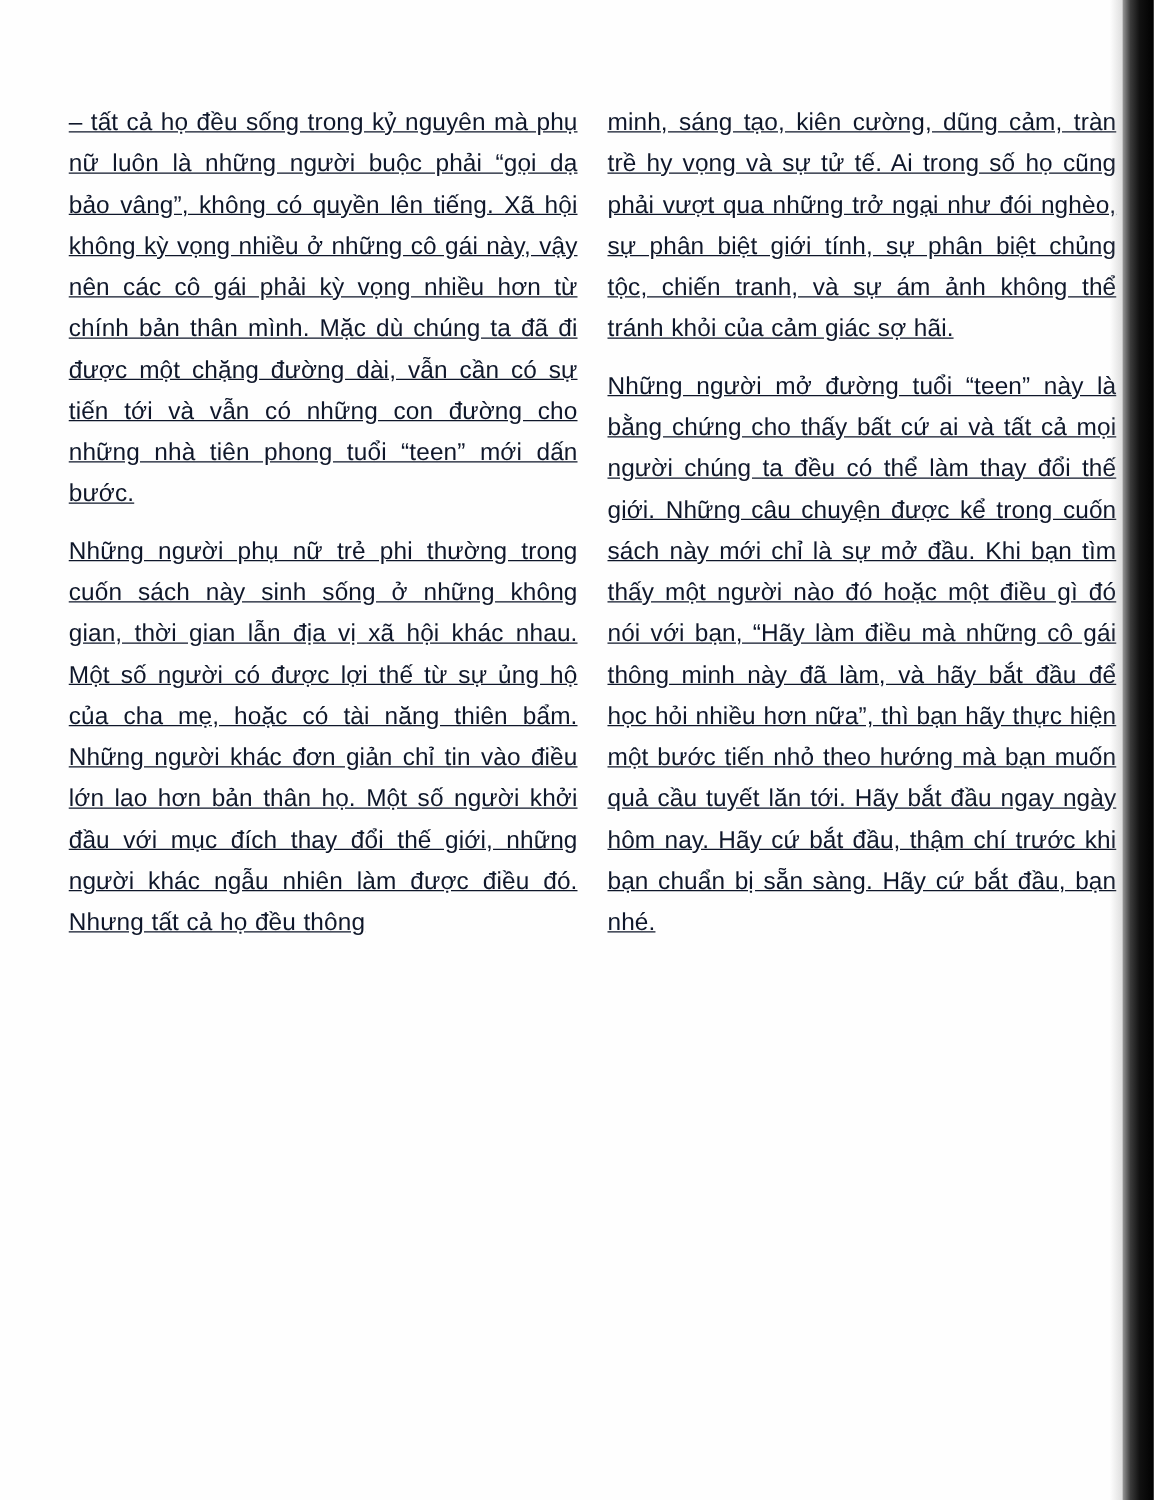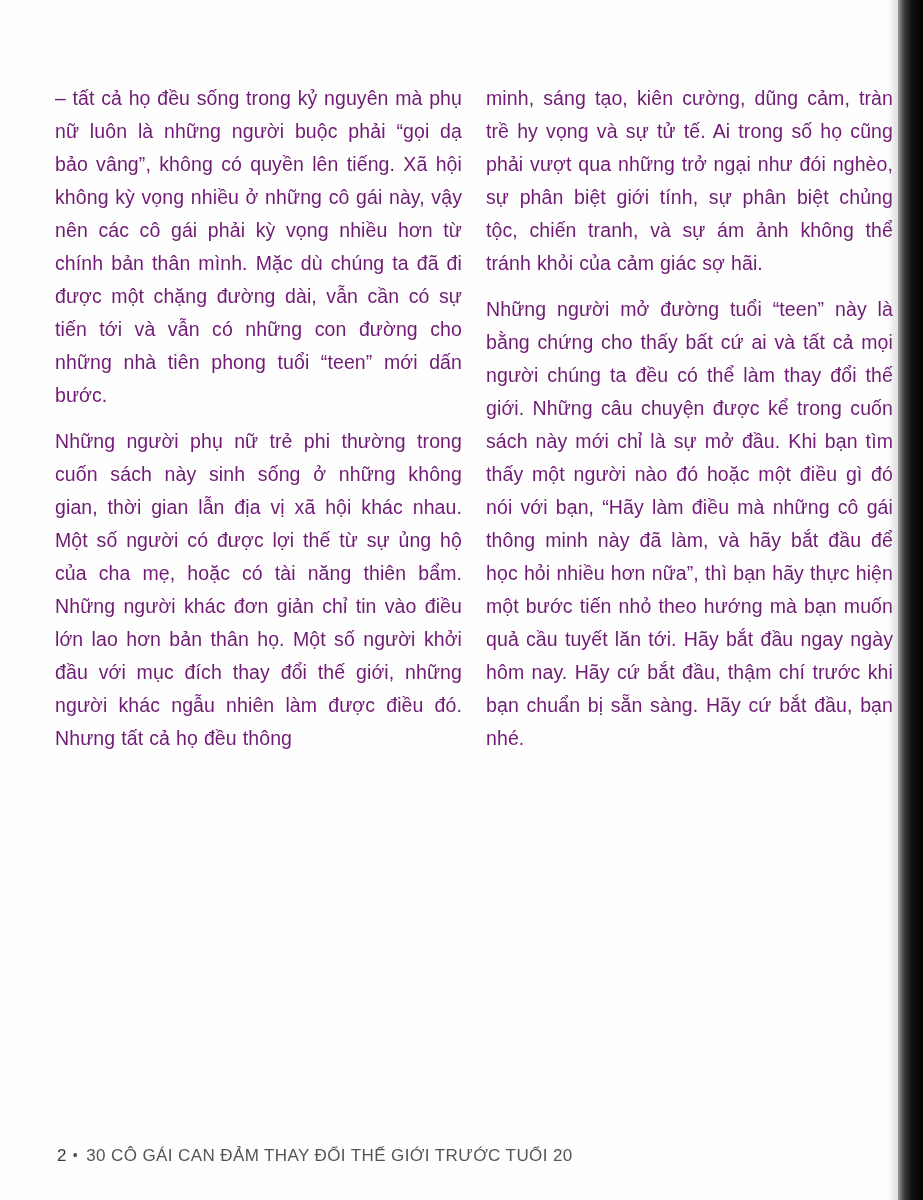--- a/index.html
+++ b/index.html
@@ -28,24 +28,25 @@
     gap: 24px;
   }
   .column {
     flex: 1;
     min-width: 0;
   }
   .column p {
     margin: 0 0 13px 0;
     font-size: 19.5px;
     line-height: 33px;
-    color: #701a75;
+    color: #0f172a;
     text-align: justify;
     letter-spacing: 0.1px;
     word-spacing: 0.5px;
+    text-decoration: underline;
   }
   .column p:last-child {
     margin-bottom: 0;
   }
   .footer {
     position: absolute;
     left: 57px;
     top: 1146px;
     font-size: 17px;
     color: #4d4d4d;
@@ -92,20 +93,17 @@
     <div class="column">
       <p>– tất cả họ đều sống trong kỷ nguyên mà phụ nữ luôn là những người buộc phải “gọi dạ bảo vâng”, không có quyền lên tiếng. Xã hội không kỳ vọng nhiều ở những cô gái này, vậy nên các cô gái phải kỳ vọng nhiều hơn từ chính bản thân mình. Mặc dù chúng ta đã đi được một chặng đường dài, vẫn cần có sự tiến tới và vẫn có những con đường cho những nhà tiên phong tuổi “teen” mới dấn bước.</p>
       <p>Những người phụ nữ trẻ phi thường trong cuốn sách này sinh sống ở những không gian, thời gian lẫn địa vị xã hội khác nhau. Một số người có được lợi thế từ sự ủng hộ của cha mẹ, hoặc có tài năng thiên bẩm. Những người khác đơn giản chỉ tin vào điều lớn lao hơn bản thân họ. Một số người khởi đầu với mục đích thay đổi thế giới, những người khác ngẫu nhiên làm được điều đó. Nhưng tất cả họ đều thông</p>
     </div>
     <div class="column">
       <p>minh, sáng tạo, kiên cường, dũng cảm, tràn trề hy vọng và sự tử tế. Ai trong số họ cũng phải vượt qua những trở ngại như đói nghèo, sự phân biệt giới tính, sự phân biệt chủng tộc, chiến tranh, và sự ám ảnh không thể tránh khỏi của cảm giác sợ hãi.</p>
       <p>Những người mở đường tuổi “teen” này là bằng chứng cho thấy bất cứ ai và tất cả mọi người chúng ta đều có thể làm thay đổi thế giới. Những câu chuyện được kể trong cuốn sách này mới chỉ là sự mở đầu. Khi bạn tìm thấy một người nào đó hoặc một điều gì đó nói với bạn, “Hãy làm điều mà những cô gái thông minh này đã làm, và hãy bắt đầu để học hỏi nhiều hơn nữa”, thì bạn hãy thực hiện một bước tiến nhỏ theo hướng mà bạn muốn quả cầu tuyết lăn tới. Hãy bắt đầu ngay ngày hôm nay. Hãy cứ bắt đầu, thậm chí trước khi bạn chuẩn bị sẵn sàng. Hãy cứ bắt đầu, bạn nhé.</p>
     </div>
   </div>
 
-  <div class="footer">
-    <span class="page-num">2</span><span class="sep">•</span><span class="book-title">30 CÔ GÁI CAN ĐẢM THAY ĐỔI THẾ GIỚI TRƯỚC TUỔI 20</span>
-  </div>
 
   <div class="edge-shade"></div>
   <div class="binding-strip"></div>
 
 </div>
 
 </body></html>

